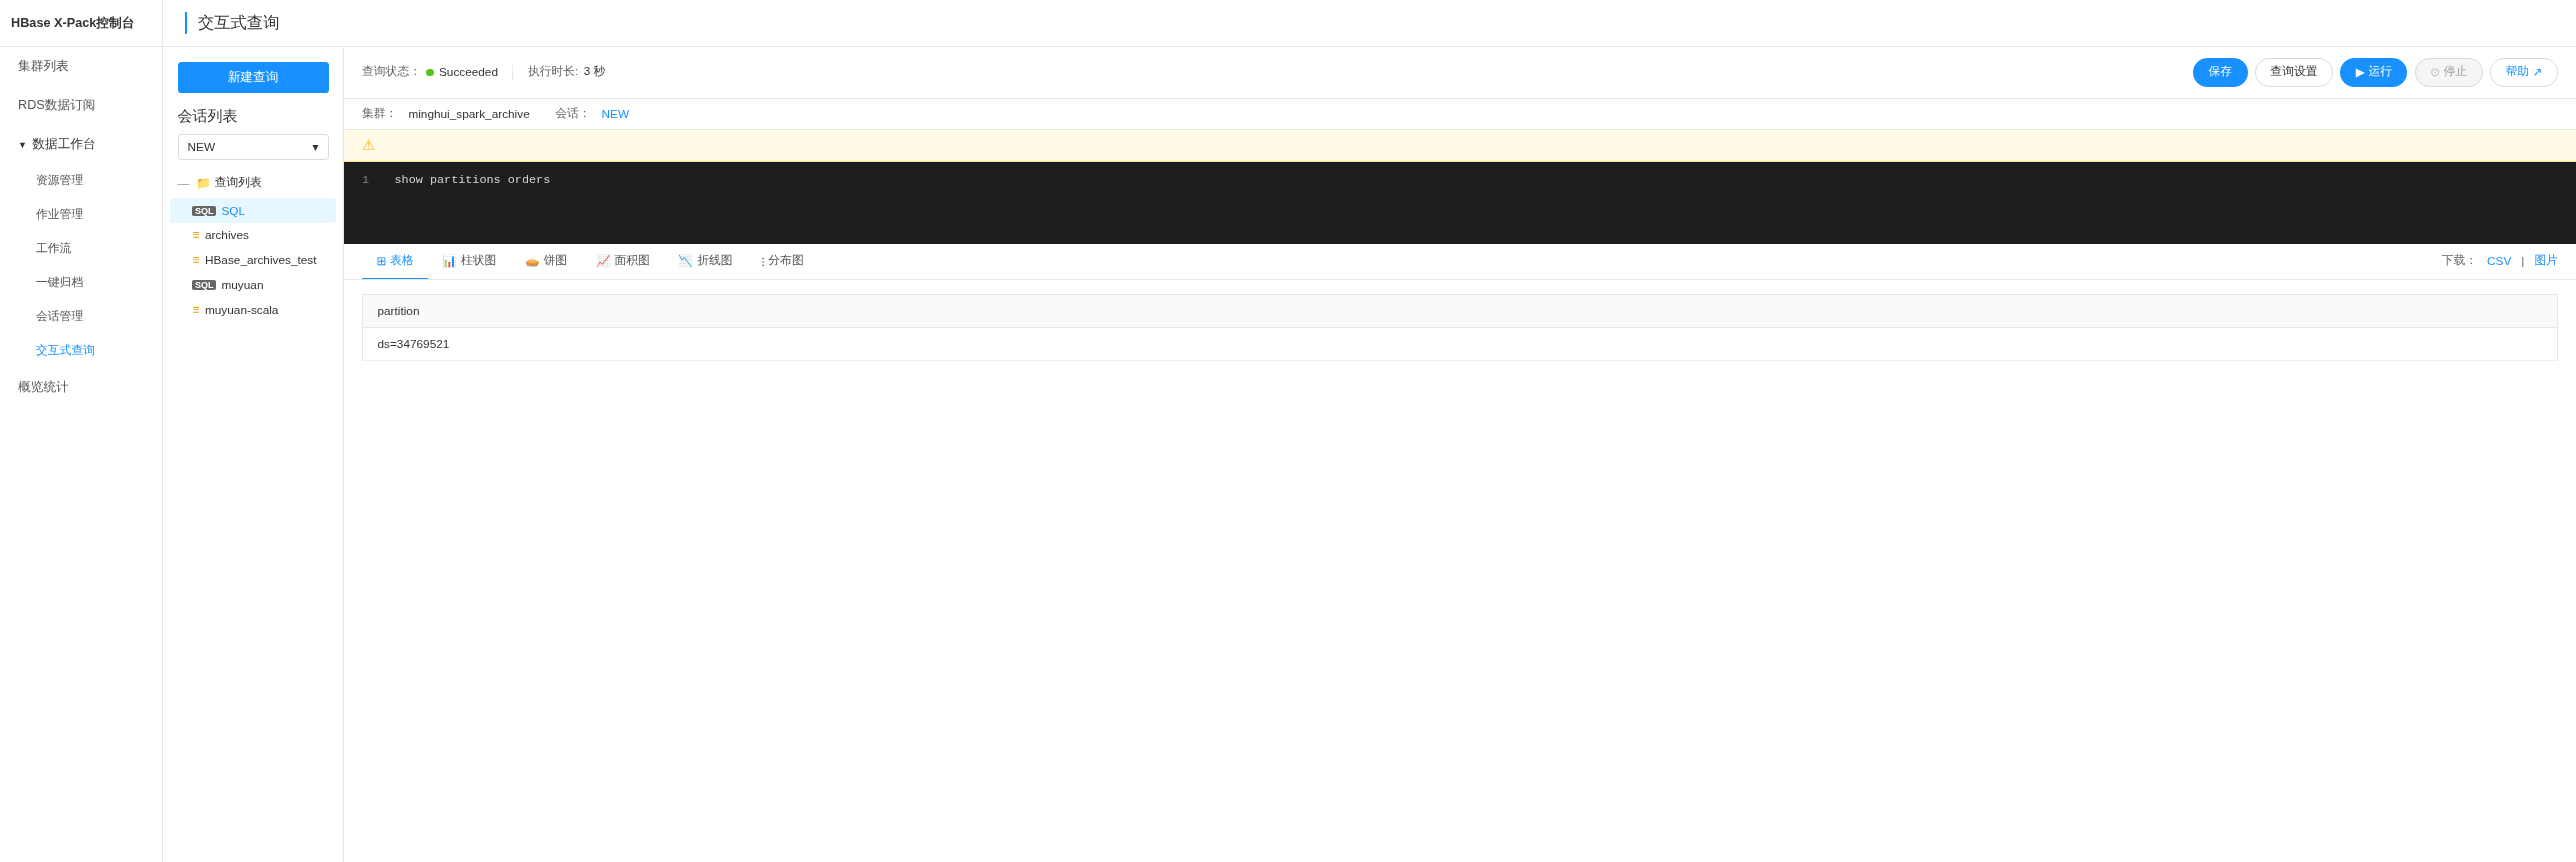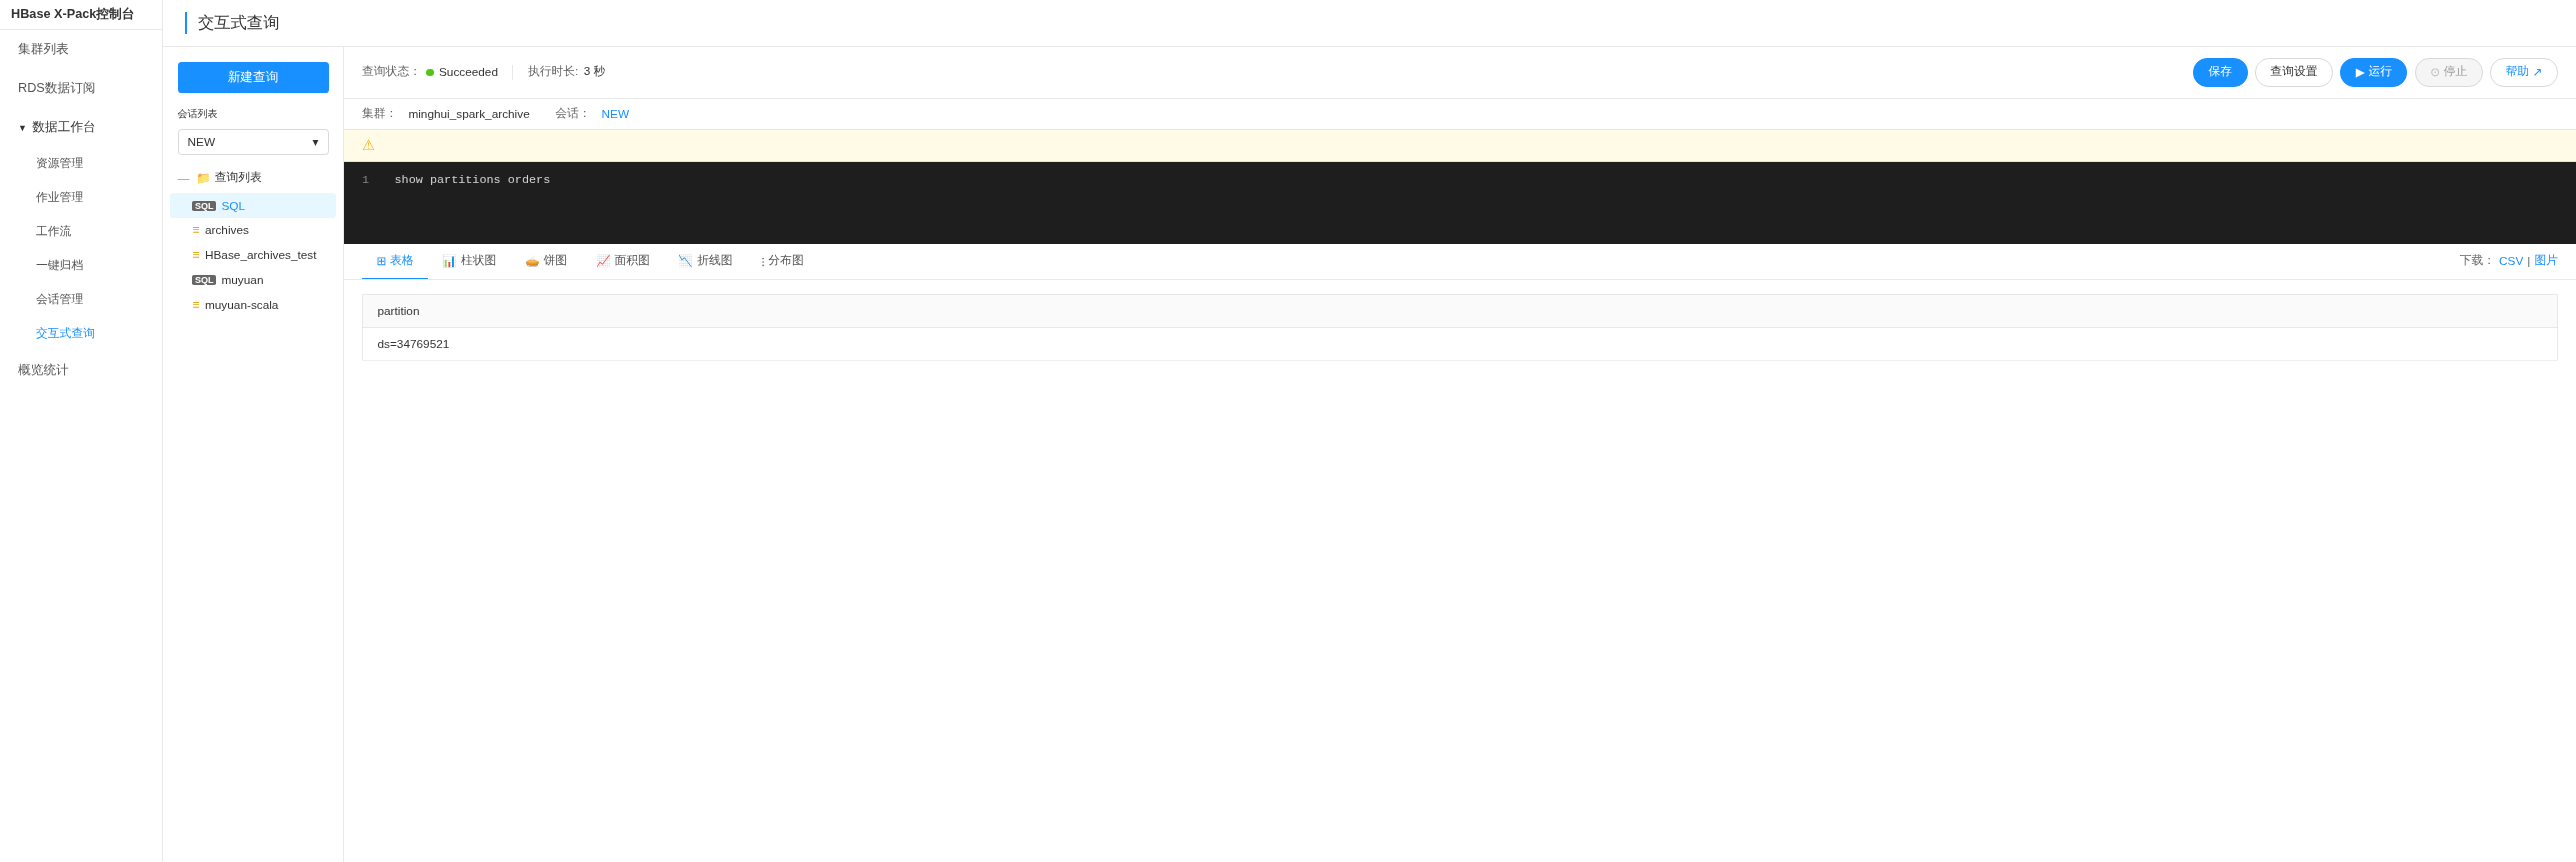--- a/index.html
+++ b/index.html
@@ -1,20 +1,20 @@
 <!DOCTYPE html>
 <html style="font-size:14.5px"><head>
   <meta charset="utf-8">
   <style>
     * { box-sizing: border-box; margin: 0; padding: 0; }
     body { font-family: -apple-system, BlinkMacSystemFont, 'PingFang SC', 'Microsoft YaHei', sans-serif; font-size: 12.7px; background: #f5f6fa; color: #333; display: flex; height: 100vh; overflow: hidden; }
 
     
     .sidebar { width: 163px; background: #fff; border-right: 0.9px solid #e8e8e8; display: flex; flex-direction: column; flex-shrink: 0; }
-    .sidebar-logo { padding: 14.5px 11px; font-size: 12.7px; font-weight: bold; color: #333; border-bottom: 0.9px solid #e8e8e8; height: 30px; display: flex; align-items: center; }
+    .sidebar-logo { padding: 14.5px 11px; font-size: 12.7px; font-weight: bold; color: #333; border-bottom: 0.9px solid #e8e8e8; height: 47px; display: flex; align-items: center; }
     .sidebar-item { padding: 11px 18px; cursor: pointer; color: #555; font-size: 12.7px; display: flex; align-items: center; }
     .sidebar-item.active { color: #1890ff; font-weight: 500; }
     .sidebar-item.parent { color: #333; font-weight: 500; }
     .sidebar-item .arrow { margin-right: 5.4px; font-size: 9px; }
     .sidebar-sub { padding-left: 18px; }
     .sidebar-sub .sidebar-item { padding: 9px 18px; font-size: 11.8px; color: #555; }
     .sidebar-sub .sidebar-item.active { color: #1890ff; }
 
     
     .main { flex: 1; display: flex; flex-direction: column; overflow: hidden; }
@@ -23,21 +23,21 @@
     .header { padding: 14.5px 22px; background: #fff; border-bottom: 0.9px solid #e8e8e8; display: flex; align-items: center; height: 47px; }
     .header-title { font-size: 16.3px; font-weight: 500; color: #333; border-left: 2.7px solid #1890ff; padding-left: 11px; }
 
     
     .content { display: flex; flex: 1; overflow: hidden; }
 
     
     .left-panel { width: 181px; background: #fff; border-right: 0.9px solid #e8e8e8; padding: 14.5px 0; flex-shrink: 0; overflow-y: auto; }
     .new-query-btn { margin: 0 14.5px 14.5px; background: #1890ff; color: #fff; border: none; border-radius: 3.6px; padding: 7.2px 18px; font-size: 12.7px; cursor: pointer; width: calc(100% - 29px); }
     .session-section { padding: 0 14.5px; margin-bottom: 11px; }
-    .session-label { font-size: 10px; color: #333; margin-bottom: 7.2px; }
+    .session-label { font-size: 15px; color: #333; margin-bottom: 7.2px; }
     .session-select { width: 100%; border: 0.9px solid #d9d9d9; border-radius: 3.6px; padding: 5.4px 9px; font-size: 11.8px; background: #fff; display: flex; align-items: center; justify-content: space-between; cursor: pointer; }
     .query-list-section { padding: 0 7.2px; }
     .query-list-header { display: flex; align-items: center; font-size: 11.8px; color: #333; padding: 3.6px 7.2px; margin-bottom: 3.6px; }
     .query-list-header .folder-icon { color: #1890ff; margin: 0 3.6px; }
     .query-list-header .minus { color: #999; margin-right: 3.6px; cursor: pointer; }
     .query-item { display: flex; align-items: center; padding: 5.4px 7.2px 5.4px 22px; cursor: pointer; border-radius: 3.6px; font-size: 11.8px; color: #333; }
     .query-item.active { background: #e6f7ff; color: #1890ff; }
     .query-item .sql-badge { background: #666; color: #fff; font-size: 9px; padding: 0 2.7px; border-radius: 1.8px; margin-right: 5.4px; font-weight: bold; }
     .query-item .spark-icon { color: #e6a817; margin-right: 5.4px; font-size: 12.7px; }
 
@@ -73,21 +73,21 @@
     .query-content-label { padding: 9px 18px 5.4px; font-size: 11.8px; color: #333; }
     .code-editor { background: #1e1e1e; color: #d4d4d4; padding: 11px 18px; font-family: 'Courier New', monospace; font-size: 11.8px; min-height: 82px; position: relative; flex-shrink: 0; }
     .code-line { display: flex; align-items: flex-start; gap: 14.5px; }
     .line-num { color: #858585; min-width: 18px; }
     .code-text { color: #d4d4d4; }
 
     
     .result-tabs { display: flex; align-items: center; border-bottom: 0.9px solid #e8e8e8; padding: 0 18px; gap: 0; }
     .result-tab { padding: 9px 14.5px; cursor: pointer; font-size: 11.8px; color: #555; border-bottom: 1.8px solid transparent; display: flex; align-items: center; gap: 3.6px; }
     .result-tab.active { color: #1890ff; border-bottom-color: #1890ff; }
-    .download-section { margin-left: auto; font-size: 11.8px; color: #666; display: flex; align-items: center; gap: 4px; }
+    .download-section { margin-left: auto; font-size: 11.8px; color: #666; display: flex; align-items: center; gap: 10px; }
     .download-link { color: #1890ff; cursor: pointer; }
 
     
     .result-table-container { flex: 1; overflow: auto; padding: 14.5px 18px; }
     .result-table { width: 100%; border-collapse: collapse; border: 0.9px solid #e8e8e8; }
     .result-table th { background: #fafafa; padding: 9px 14.5px; text-align: left; font-size: 11.8px; color: #333; border-bottom: 0.9px solid #e8e8e8; font-weight: 500; }
     .result-table td { padding: 9px 14.5px; font-size: 11.8px; color: #333; border-bottom: 0.9px solid #f0f0f0; }
   </style>
 </head>
 <body>

